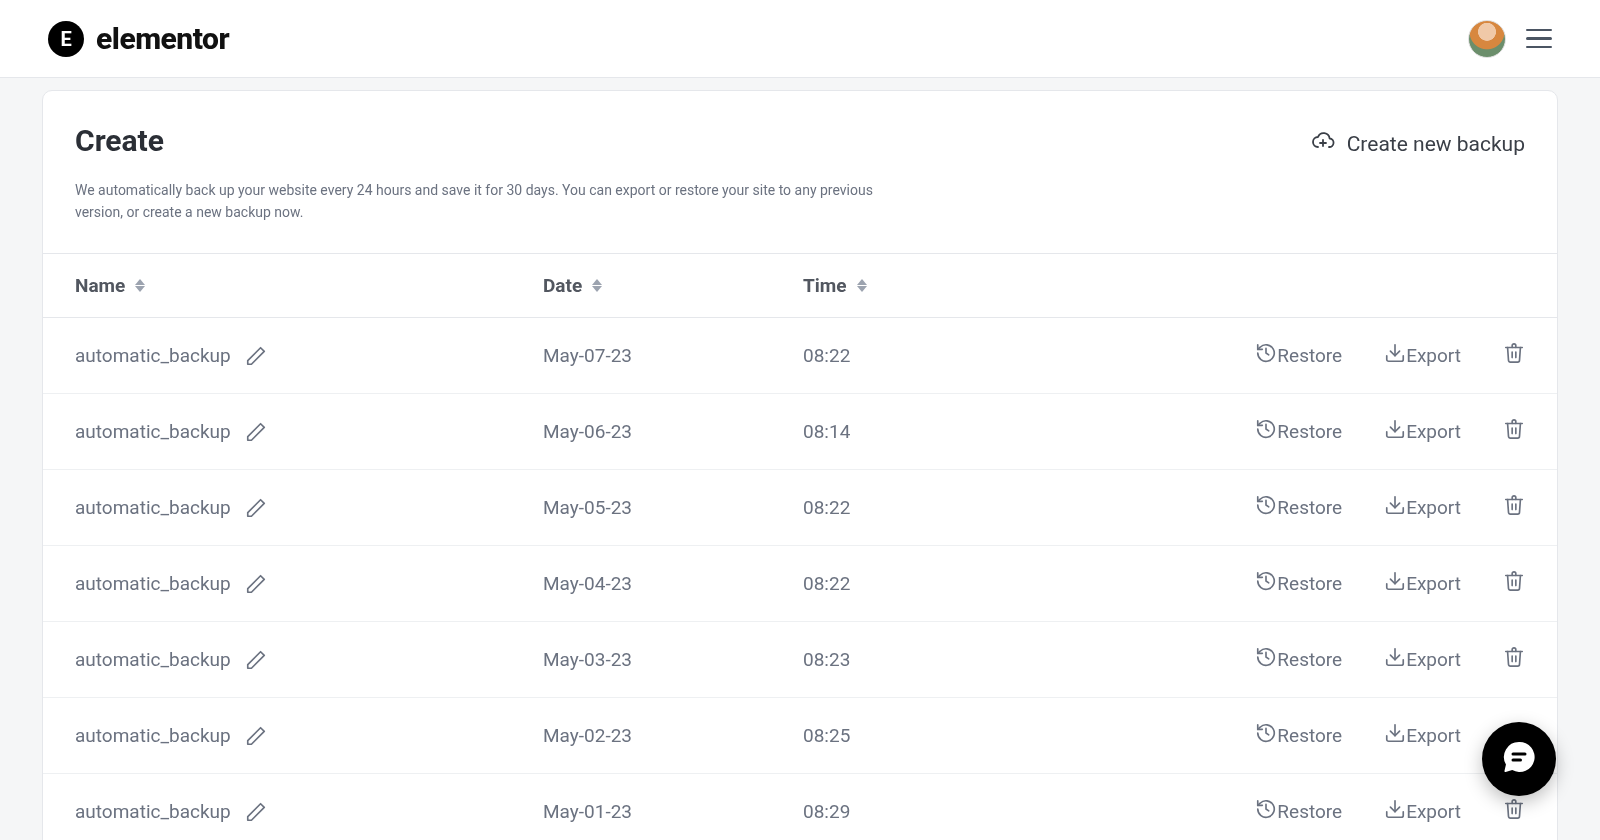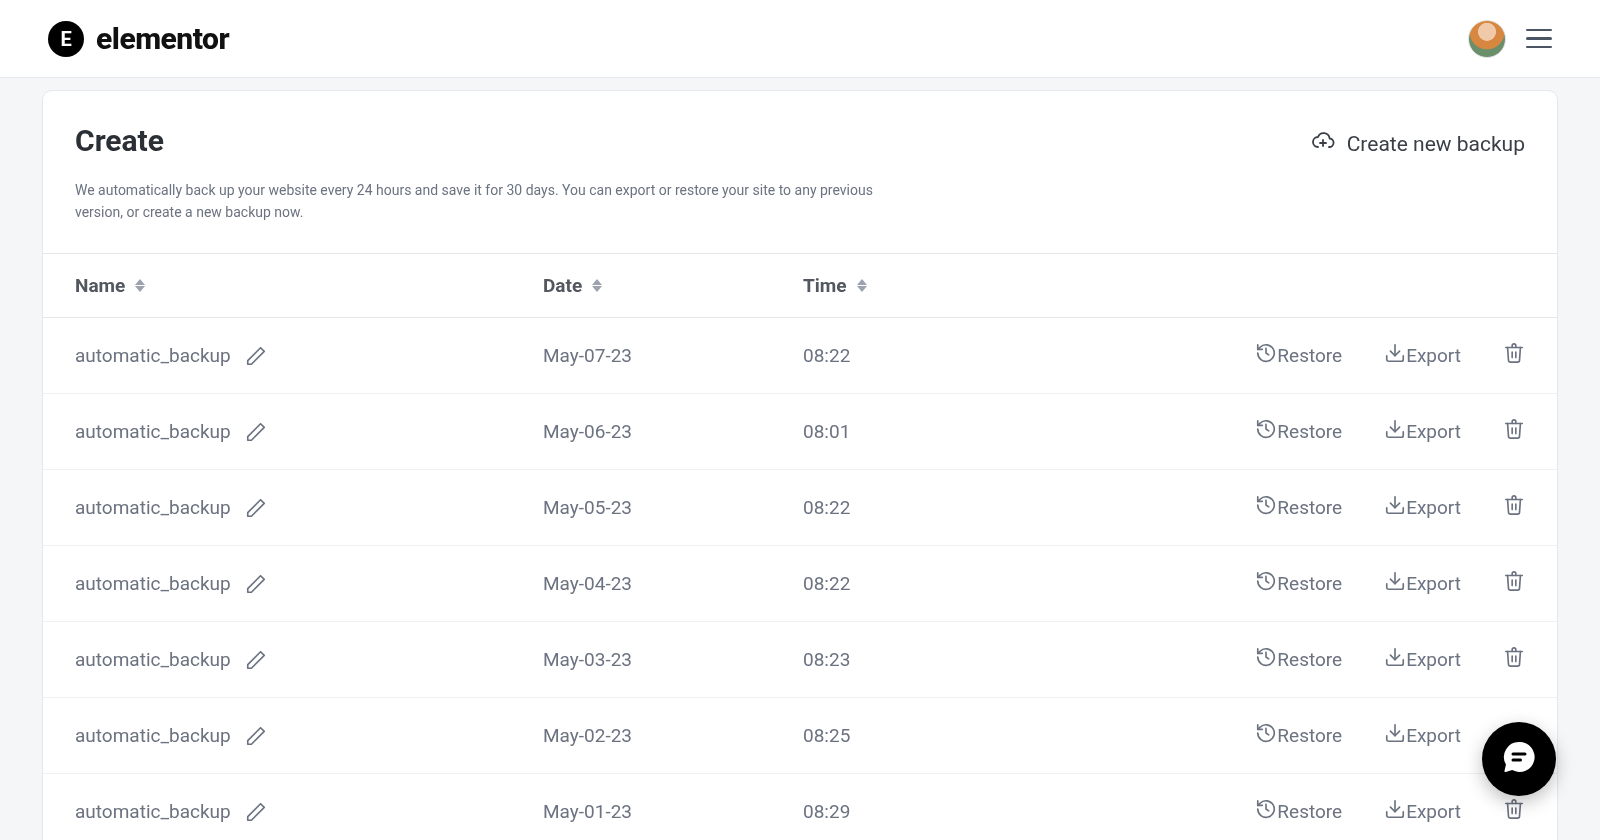--- a/index.html
+++ b/index.html
@@ -215,21 +215,21 @@
         <div class="row">
           <div class="col-name">
             <span>automatic_backup</span>
             <span class="edit-icon">
               <svg viewBox="0 0 24 24" stroke-linecap="round" stroke-linejoin="round">
                 <path d="M17 3l4 4L7 21H3v-4L17 3z"></path>
               </svg>
             </span>
           </div>
           <div class="col-date">May-06-23</div>
-          <div class="col-time">08:01</div>
+          <div class="col-time">08:14</div>
           <div class="col-actions">
             <span class="action">
               <span><svg viewBox="0 0 24 24" stroke-linecap="round" stroke-linejoin="round">
                   <path d="M3 12a9 9 0 1 0 2.6-6.3L3 8"></path>
                   <polyline points="3 3 3 8 8 8"></polyline>
                   <polyline points="12 7 12 12 15 14"></polyline>
                 </svg></span>
               <span>Restore</span>
             </span>
             <span class="action">

